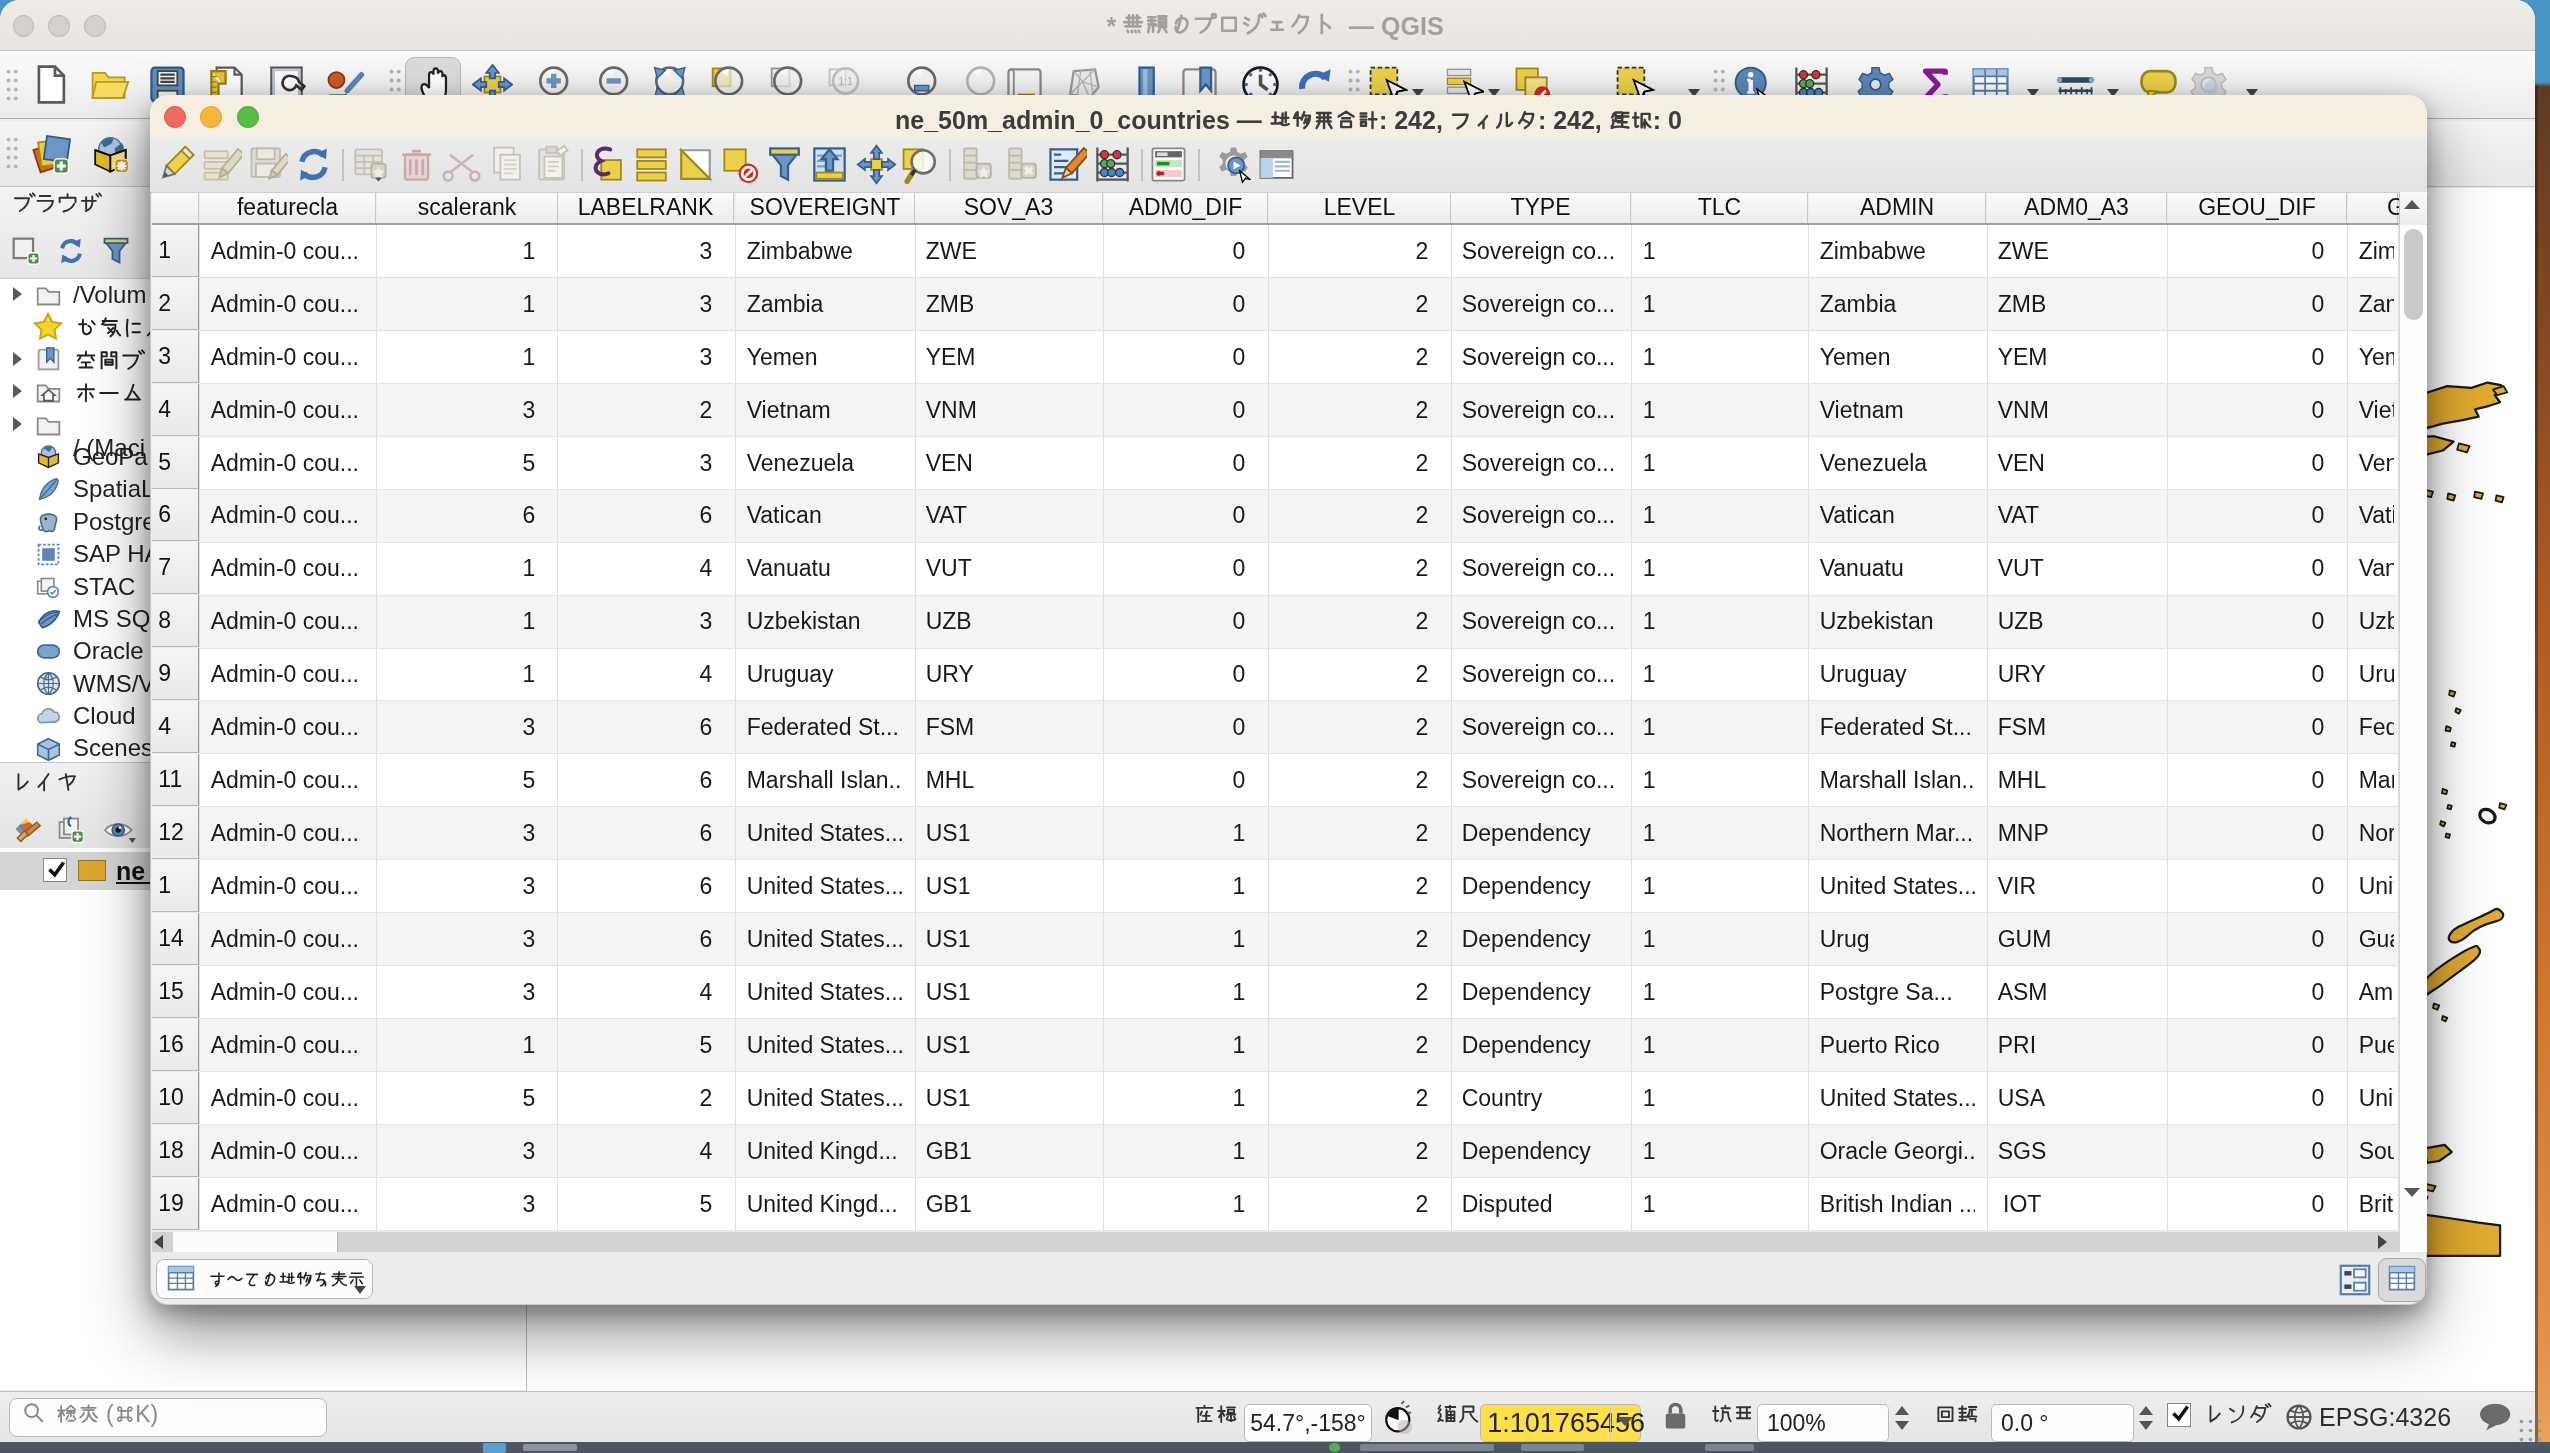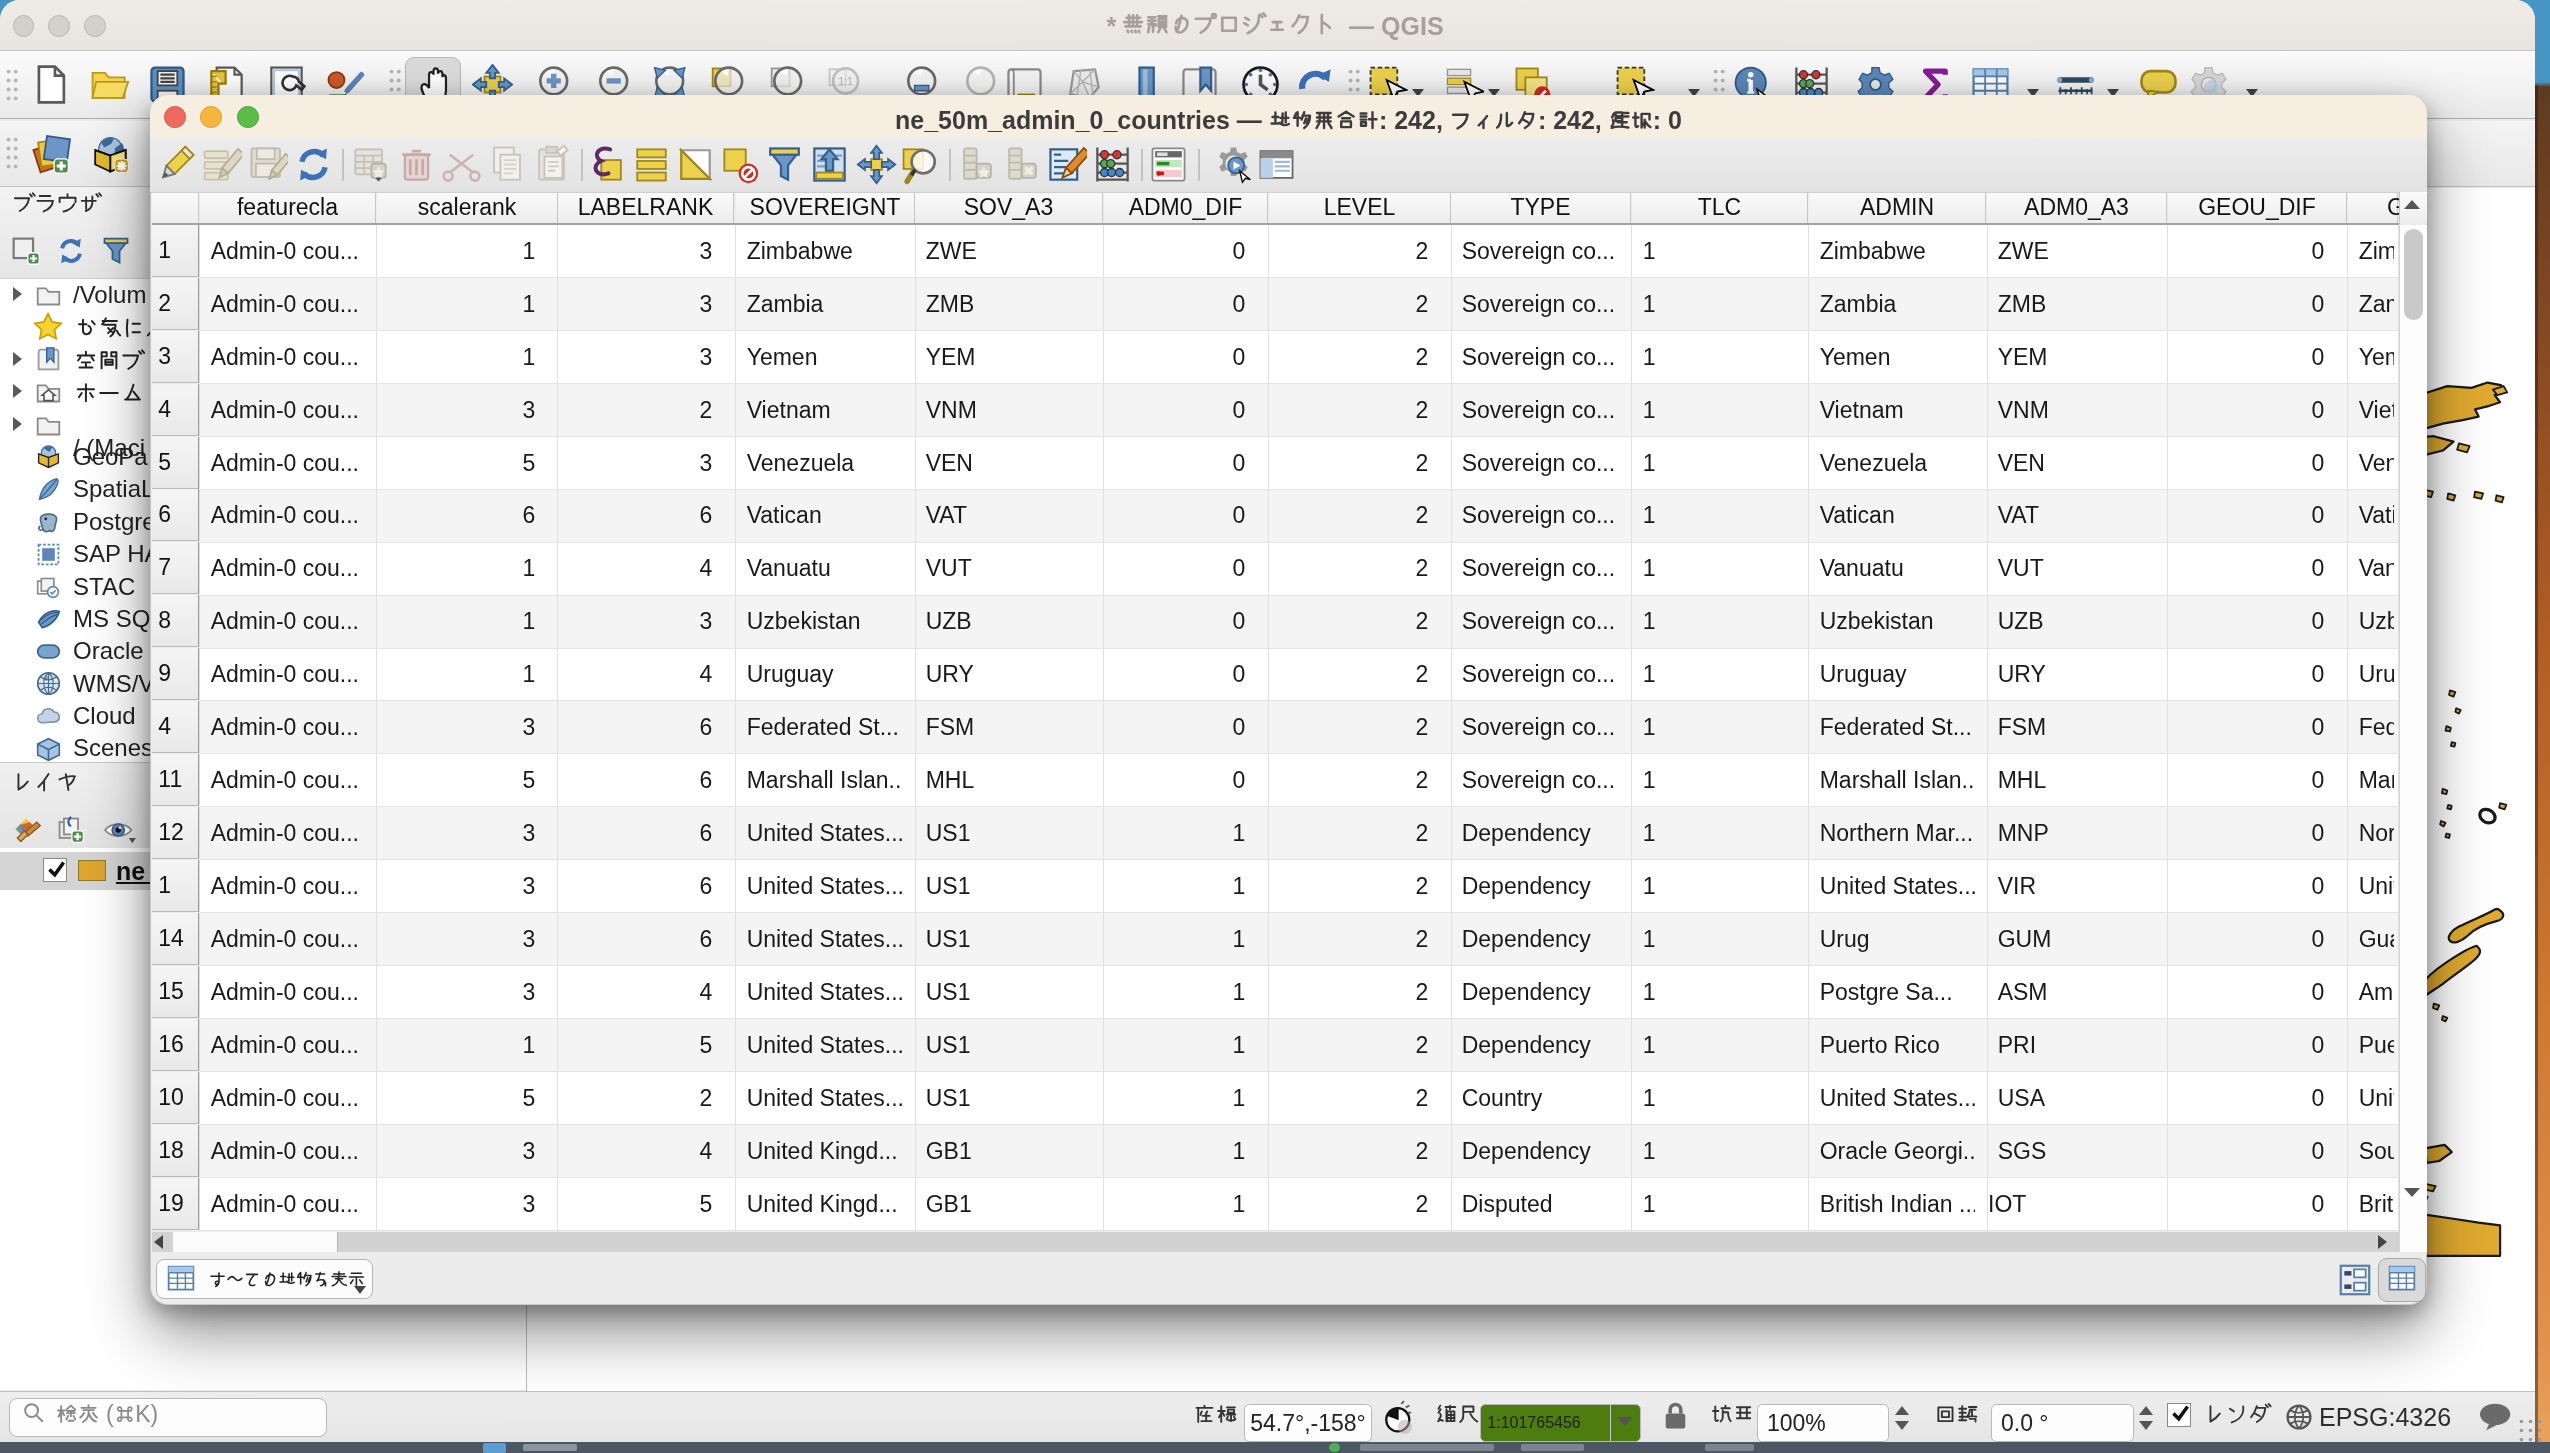--- a/index.html
+++ b/index.html
@@ -516,21 +516,21 @@
       <circle cx="20" cy="22" r="13" fill="#fdfdfd" stroke="#111" stroke-width="2.5"></circle>
       <path d="M20 9 C12 9 9 15 9 18 L20 22 Z" fill="#111"></path>
       <path d="M20 9 V22" stroke="#111" stroke-width="2"></path>
       <path d="M24 4 l3 -3 M29 8 l4 -2 M31 14 l4 0" stroke="#555" stroke-width="2"></path>
       <circle cx="28" cy="30" r="8" fill="#b9a8a8" opacity="0.5"></circle>
     </svg></div>
 <div class="abs" style="left:1434px;top:1403px"><svg style="vertical-align:-2.7px" width="47" height="23" viewBox="0 -4 200.0 104" fill="none" stroke="#333" stroke-width="8.5" stroke-linecap="round" stroke-linejoin="round">
       <path transform="translate(0.0,0)" d="M22 8 L14 22 M24 24 L14 40 M22 44 C26 52 24 62 16 68 M12 78 C20 72 28 72 34 76 M46 14 H90 M50 24 V80 M66 8 V24 M54 34 H86 V78 H54 Z M54 50 H86 M54 64 H86 M70 34 V78"></path>
       <path transform="translate(100.0,0)" d="M26 12 H72 V36 H26 M26 12 V56 C26 68 20 76 12 82 M58 44 C66 60 78 74 90 80"></path>
     </svg></div>
-<div class="abs" style="left:1480px;top:1404px;width:161px;height:38px;background:#4d7c0f;border:0.9px solid #b9b9b9;border-radius:5.4px;font-size:16px;color:#222;display:flex;align-items:center;padding-left:6.3px">1:101765456</div>
+<div class="abs" style="left:1480px;top:1404px;width:161px;height:38px;background:#fde047;border:0.9px solid #b9b9b9;border-radius:5.4px;font-size:27px;color:#222;display:flex;align-items:center;padding-left:6.3px">1:101765456</div>
 <div class="abs" style="left:1610px;top:1405px;width:0.9px;height:36px;background:#c9c9c9"></div>
 <div style="position:absolute;left:1617px;top:1417px;width:0;height:0;border-left:8px solid transparent;border-right:8px solid transparent;border-top:9.8px solid #555"></div>
 <div style="position:absolute;left:1662px;top:1401px;width:27px;height:32px"><svg width="27" height="32" viewBox="0 0 30 36">
       <rect x="4" y="14" width="22" height="17" rx="3" fill="#6a6a6a"></rect>
       <path d="M9 14 V10 a6 6 0 0 1 12 0 V14" fill="none" stroke="#6a6a6a" stroke-width="4"></path>
     </svg></div>
 <div class="abs" style="left:1709px;top:1403px"><svg style="vertical-align:-2.7px" width="47" height="23" viewBox="0 -4 200.0 104" fill="none" stroke="#333" stroke-width="8.5" stroke-linecap="round" stroke-linejoin="round">
       <path transform="translate(0.0,0)" d="M22 12 V70 C22 78 28 80 34 74 M12 32 H36 M50 20 H88 M68 8 V20 M56 30 V60 C56 70 52 76 46 80 M56 38 H80 M80 38 C80 58 84 70 92 78"></path>
       <path transform="translate(100.0,0)" d="M20 15 H80 M20 40 H80 M20 65 H80 M35 15 V65 M65 15 V65"></path>
     </svg></div>
@@ -1063,21 +1063,21 @@
 <div class="bc" style="left:200px;width:165px;top:1178px;height:52px;padding-left:10.7px;text-align:left">Admin-0 cou...</div>
 <div class="bc" style="left:377px;width:169px;top:1178px;height:52px;padding-right:10.7px;padding-left:1.8px;text-align:right;justify-content:flex-end">3</div>
 <div class="bc" style="left:558px;width:165px;top:1178px;height:52px;padding-right:10.7px;padding-left:1.8px;text-align:right;justify-content:flex-end">5</div>
 <div class="bc" style="left:736px;width:167px;top:1178px;height:52px;padding-left:10.7px;text-align:left">United Kingd...</div>
 <div class="bc" style="left:915px;width:176px;top:1178px;height:52px;padding-left:10.7px;text-align:left">GB1</div>
 <div class="bc" style="left:1104px;width:152px;top:1178px;height:52px;padding-right:10.7px;padding-left:1.8px;text-align:right;justify-content:flex-end">1</div>
 <div class="bc" style="left:1269px;width:170px;top:1178px;height:52px;padding-right:10.7px;padding-left:1.8px;text-align:right;justify-content:flex-end">2</div>
 <div class="bc" style="left:1451px;width:168px;top:1178px;height:52px;padding-left:10.7px;text-align:left">Disputed</div>
 <div class="bc" style="left:1632px;width:165px;top:1178px;height:52px;padding-left:10.7px;text-align:left">1</div>
 <div class="bc" style="left:1809px;width:166px;top:1178px;height:52px;padding-left:10.7px;text-align:left">British Indian ...</div>
-<div class="bc" style="left:1987px;width:168px;top:1178px;height:52px;padding-left:1px;text-align:left">IOT</div>
+<div class="bc" style="left:1987px;width:168px;top:1178px;height:52px;padding-left:16px;text-align:left">IOT</div>
 <div class="bc" style="left:2168px;width:167px;top:1178px;height:52px;padding-right:10.7px;padding-left:1.8px;text-align:right;justify-content:flex-end">0</div>
 <div class="bc" style="left:2348px;width:46px;top:1178px;height:52px;padding-left:10.7px;text-align:left">Briti</div>
 <div style="position:absolute;left:199px;top:225px;width:0.9px;height:1007px;background:#e0e0e0"></div>
 <div style="position:absolute;left:376px;top:225px;width:0.9px;height:1007px;background:#e0e0e0"></div>
 <div style="position:absolute;left:557px;top:225px;width:0.9px;height:1007px;background:#e0e0e0"></div>
 <div style="position:absolute;left:735px;top:225px;width:0.9px;height:1007px;background:#e0e0e0"></div>
 <div style="position:absolute;left:915px;top:225px;width:0.9px;height:1007px;background:#e0e0e0"></div>
 <div style="position:absolute;left:1103px;top:225px;width:0.9px;height:1007px;background:#e0e0e0"></div>
 <div style="position:absolute;left:1268px;top:225px;width:0.9px;height:1007px;background:#e0e0e0"></div>
 <div style="position:absolute;left:1451px;top:225px;width:0.9px;height:1007px;background:#e0e0e0"></div>

